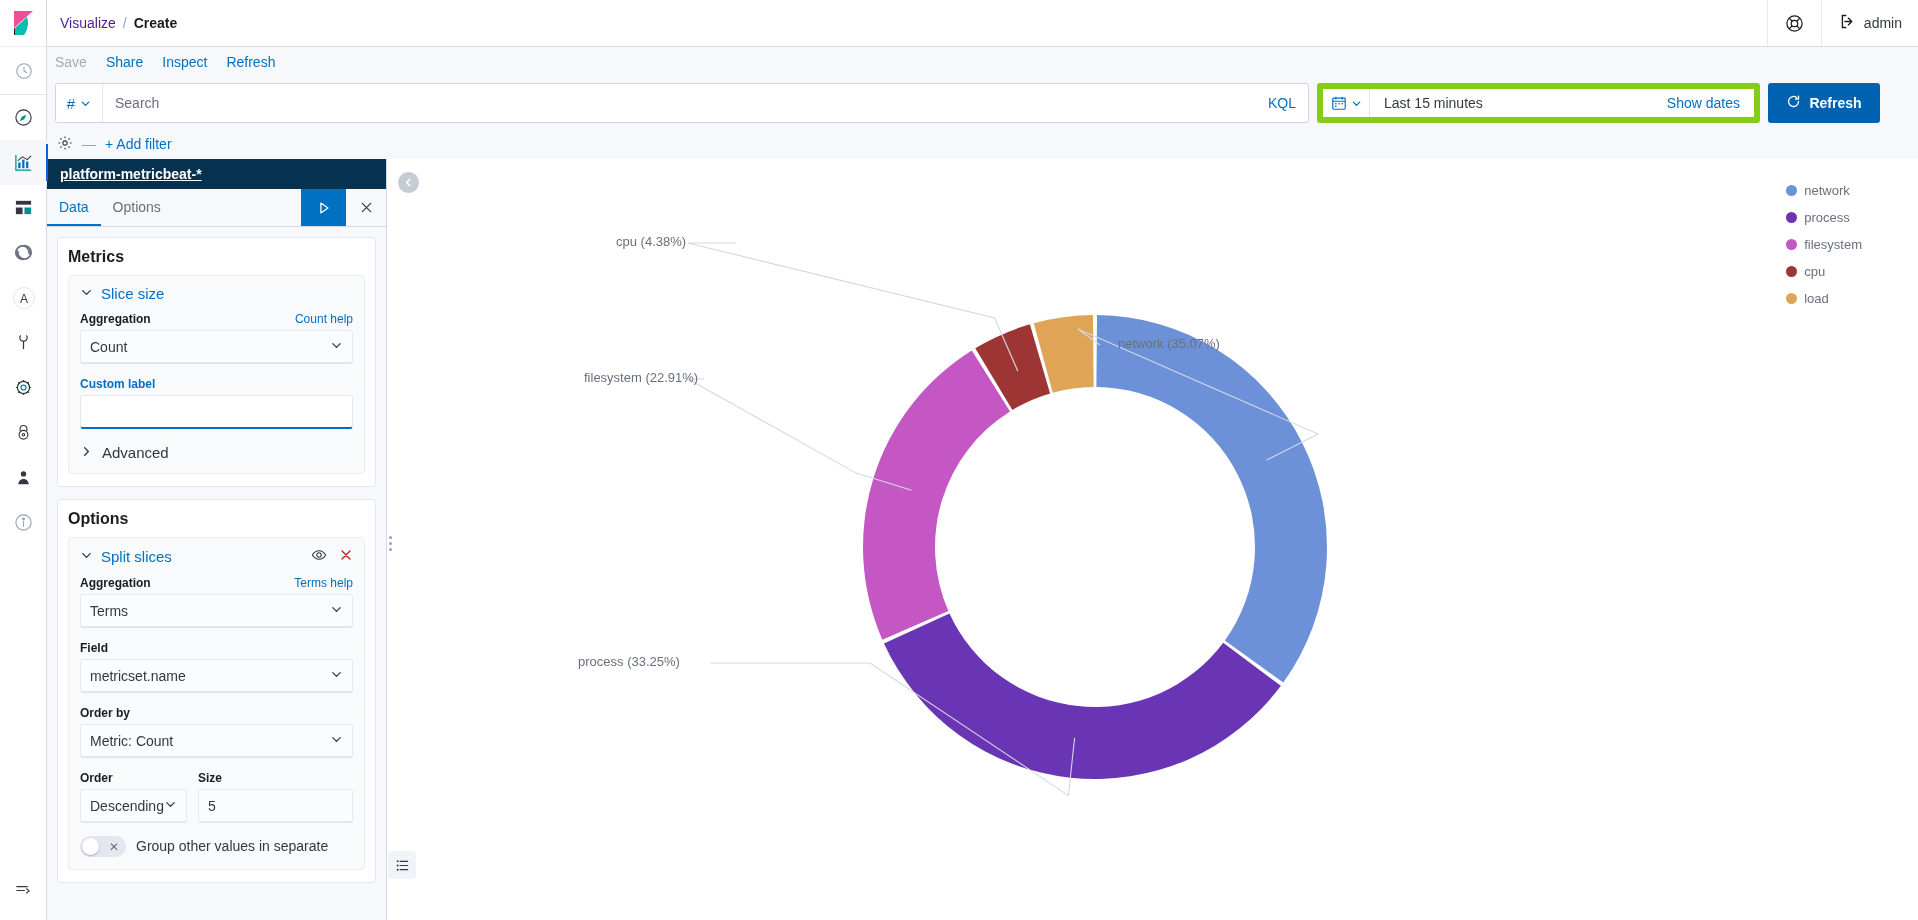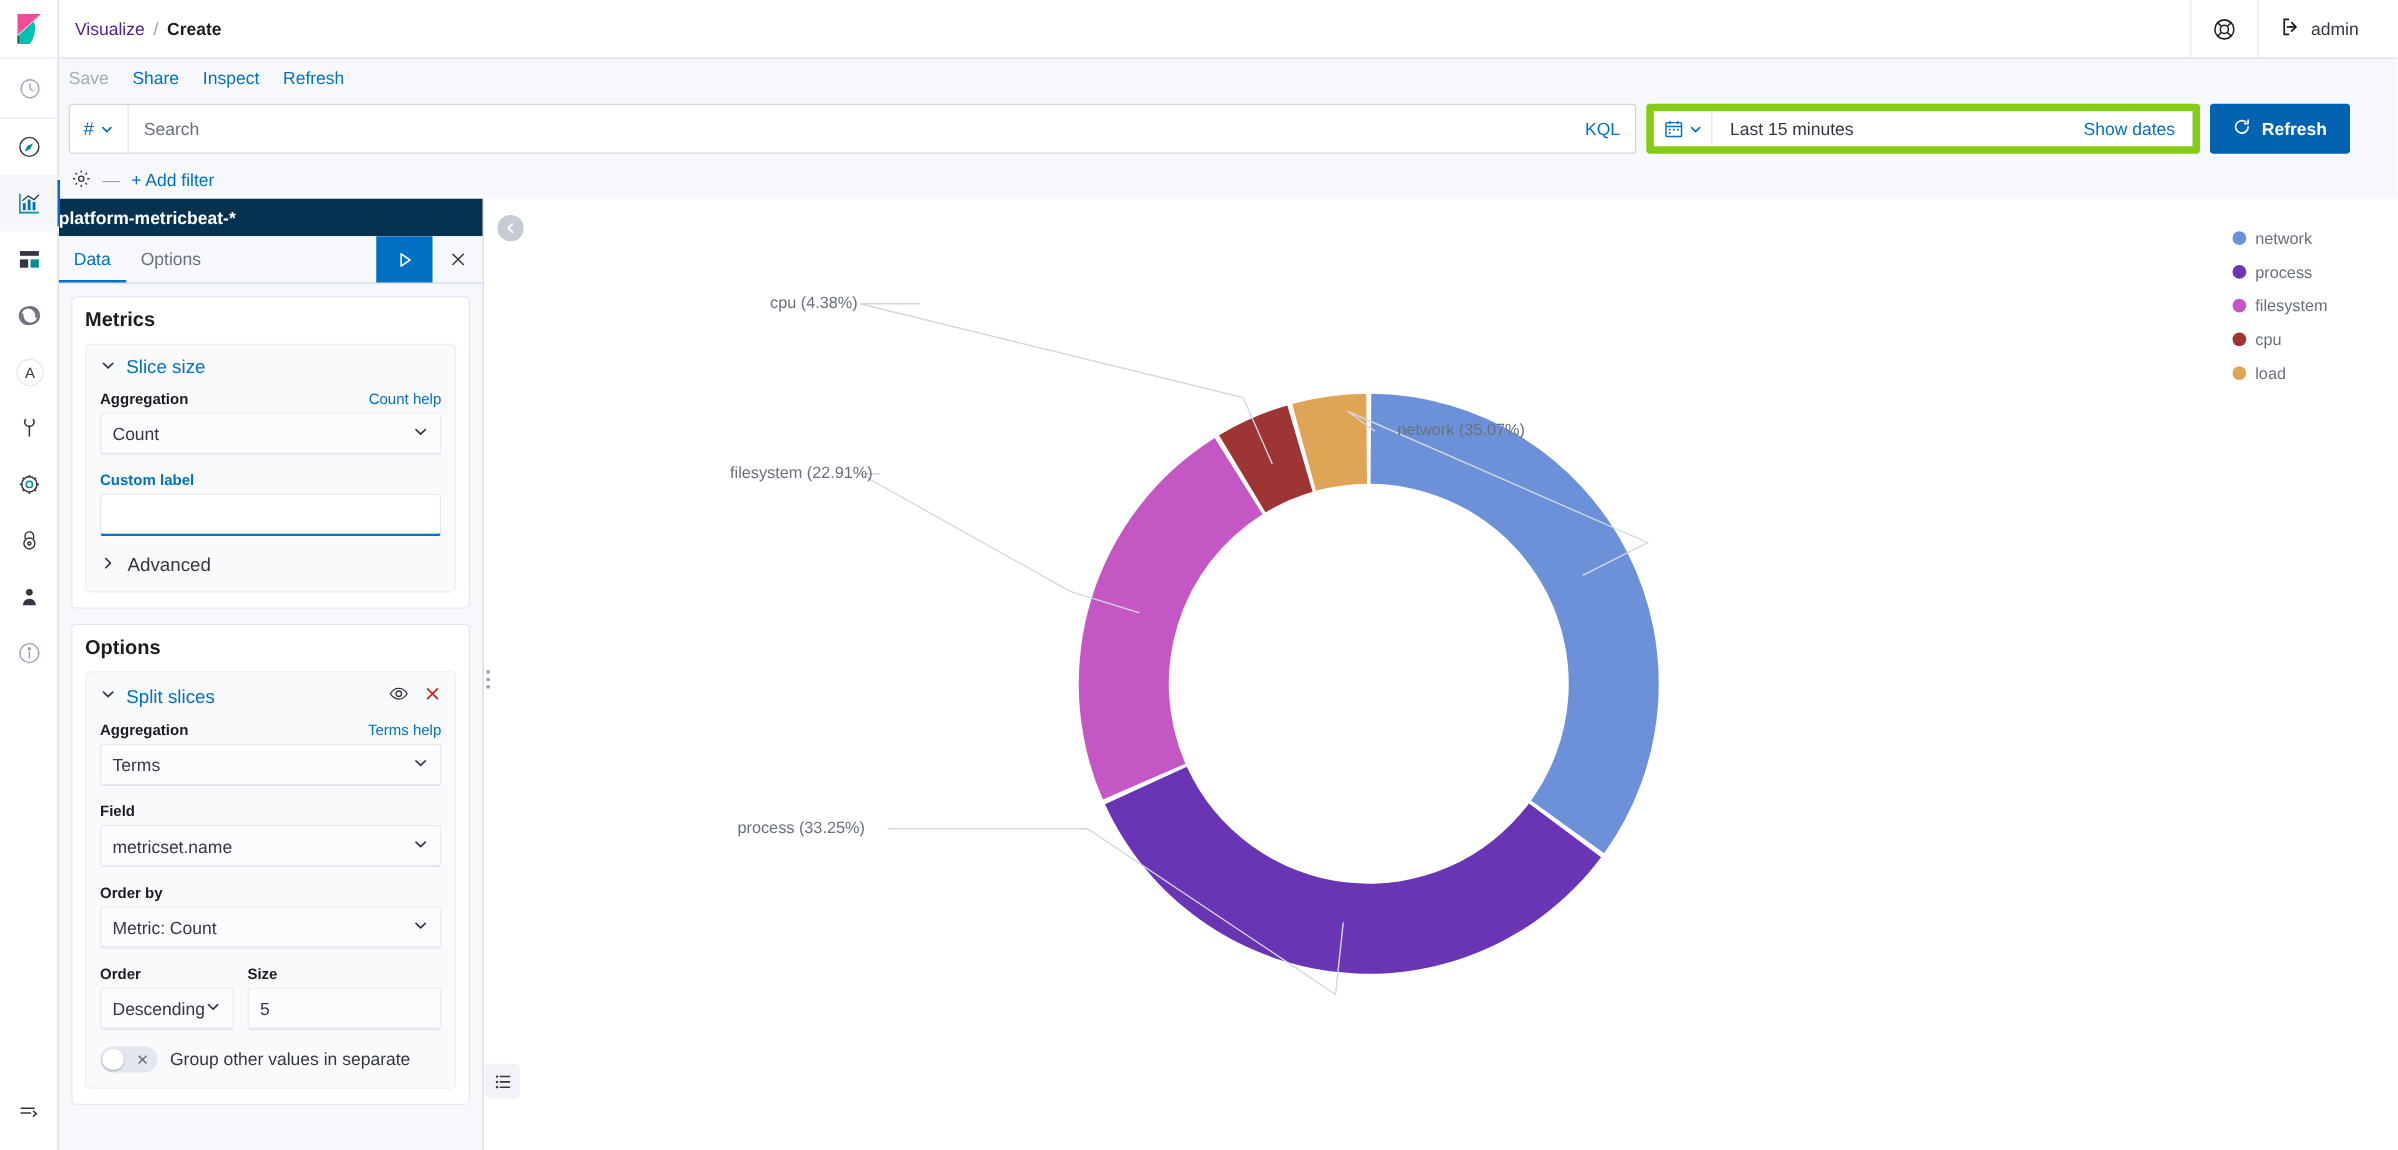--- a/index.html
+++ b/index.html
@@ -53,21 +53,21 @@
   #breadcrumb .crumb-link { color: #4c1d95; cursor: pointer; }
   #breadcrumb .crumb-sep { color: #98a2b3; font-size: 14px; }
   #breadcrumb .crumb-current { color: #1a1c21; font-weight: bold; }
   #header-right {
     margin-left: auto; display: flex; align-items: center; height: 100%;
   }
   .hdr-cell {
     height: 100%; display: flex; align-items: center; justify-content: center;
     padding: 0 17px; border-left: 1px solid #e4e8ef; cursor: pointer;
   }
-  .hdr-cell.user { gap: 8px; font-size: 14px; color: #343741; padding-right: 31px; }
+  .hdr-cell.user { gap: 8px; font-size: 14px; color: #343741; padding-right: 16px; }
 
   
   #app-toolbar {
     position: absolute; left: 47px; top: 47px;
     width: 1871px; height: 30px;
     background: #f7f8fc;
     display: flex; align-items: center;
     padding-left: 8px; gap: 19px;
     font-size: 14px;
   }
@@ -141,22 +141,22 @@
   #editor-panel {
     position: absolute; left: 47px; top: 159px;
     width: 340px; height: 761px;
     background: #f7f8fc;
     border-right: 1px solid #d3dae6;
     display: flex; flex-direction: column;
     z-index: 20;
   }
   #index-title {
     height: 30px; background: #07324f; color: #ffffff;
-    display: flex; align-items: center; 
-    font-size: 14px; font-weight: bold;
+    display: flex; align-items: center; padding-left: 13px;
+    font-size: 14px; font-weight: bold; text-decoration: underline;
   }
   #editor-tabs {
     height: 38px; display: flex; align-items: stretch;
     border-bottom: 1px solid #d3dae6; background: #f7f8fc;
   }
   .etab {
     display: flex; align-items: center; padding: 0 12px;
     font-size: 14px; color: #69707d; cursor: pointer;
     border-bottom: 2px solid transparent;
   }
@@ -638,21 +638,21 @@
         </g>
       <g id="leaders" fill="none" stroke="#d3d8e0" stroke-width="1.1">
           <path d="M878.2645272582281 301.21024425074336 L930.0006865341512 274.9925055348221 L690 170 L712 186"></path>
           <path d="M686.5906341990095 578.9121729686228 L680.425304946627 636.5835585528943 L482 504 L322 504"></path>
           <path d="M523.5766479942389 331.25606694129624 L468.1675104091653 314.11467049647945 L300 220 L316 220"></path>
           <path d="M629.8628495520193 212.17662265567304 L606.5610020208584 159.0633107495743 L300 84 L348 84"></path>
         </g>
     </svg>
     <div id="slice-labels">
         <div class="slice-label" style="top: 177px; left: 730px;">network (35.07%)</div>
-        <div class="slice-label" style="top: 495px; left: 202px; ">process (33.25%)</div>
+        <div class="slice-label" style="top: 495px; left: 190px; ">process (33.25%)</div>
         <div class="slice-label" style="top: 211px; left: 196px; text-align: right;">filesystem (22.91%)</div>
         <div class="slice-label" style="top: 75px; left: 228px; text-align: right;">cpu (4.38%)</div>
       </div>
   </div>
 
   <div id="legend">
       <div class="legend-item">
         <span class="legend-dot" style="background: rgb(108, 145, 216);"></span>
         <span>network</span>
       </div>

